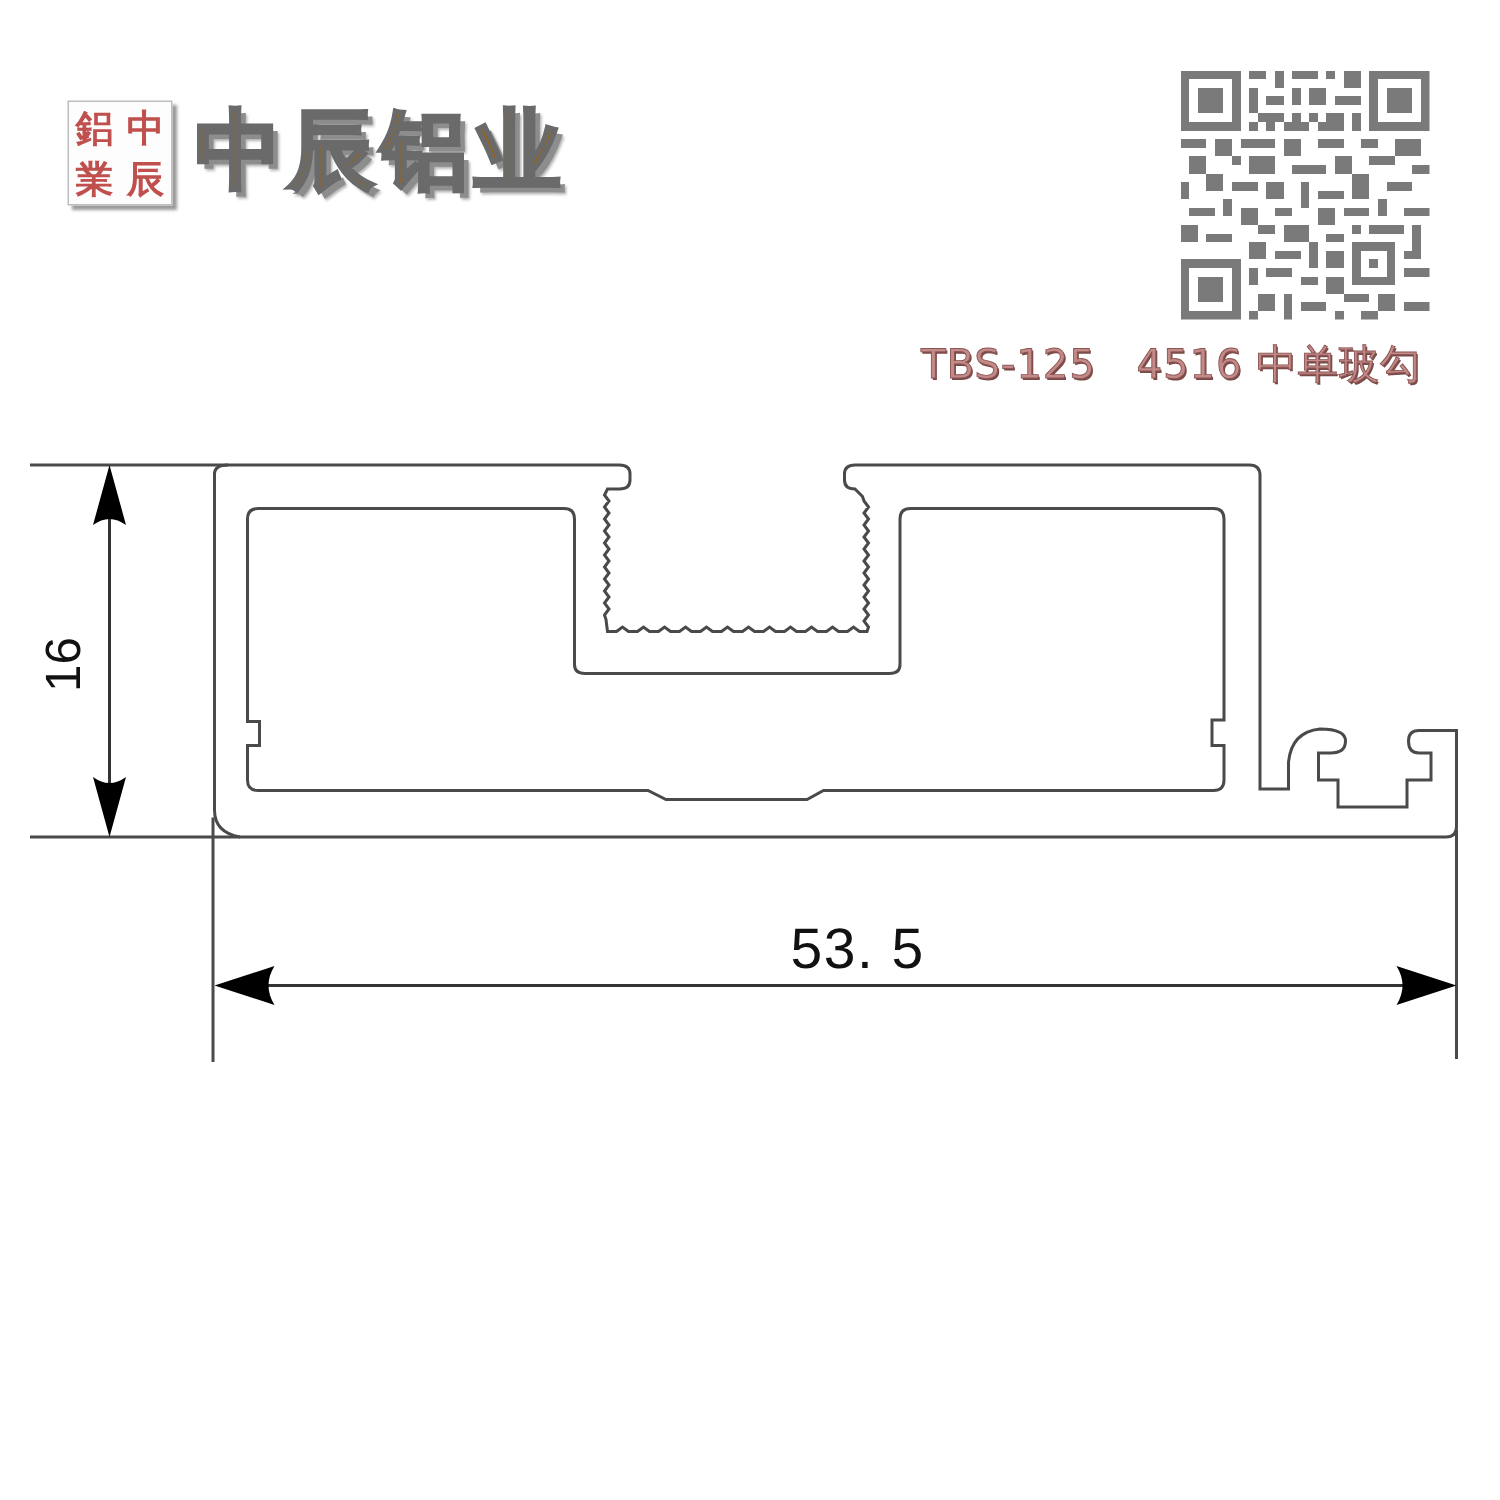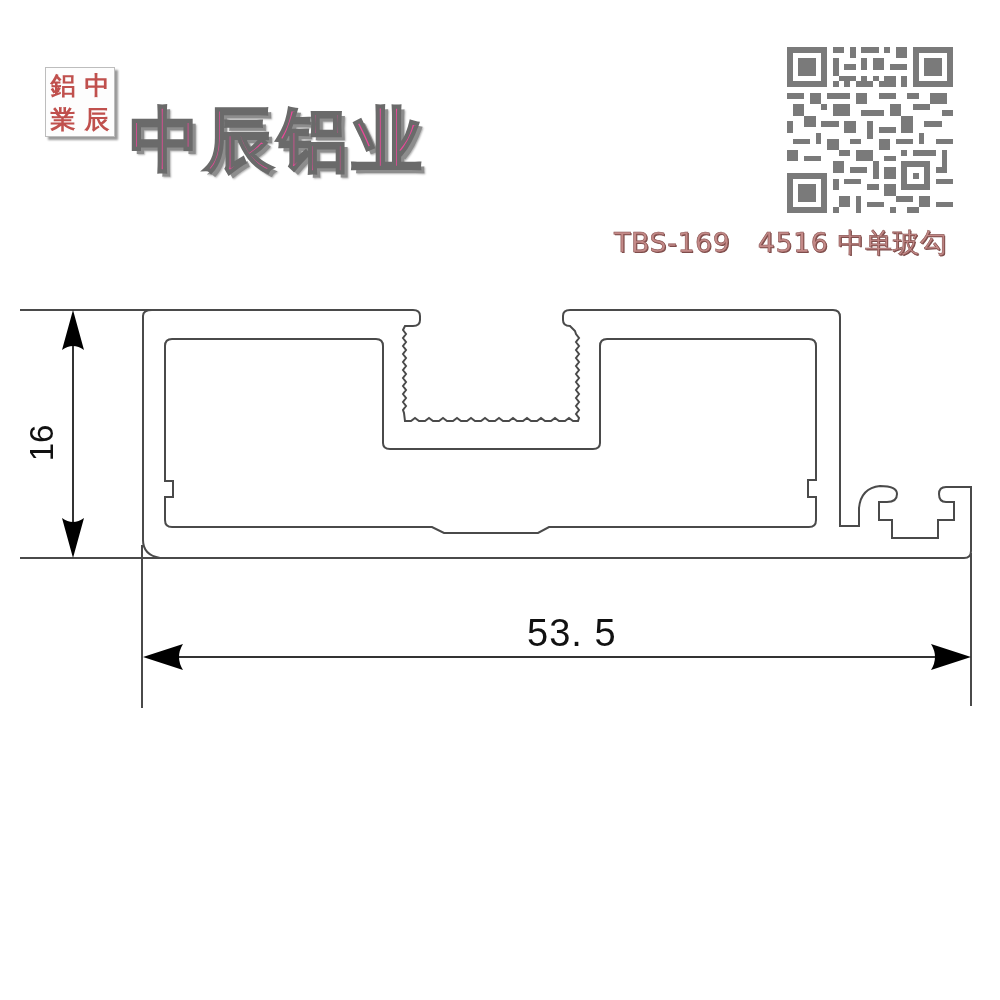--- a/index.html
+++ b/index.html
@@ -3,25 +3,25 @@
 <meta charset="utf-8">
 <style>
   html, body { margin: 0; padding: 0; background: #ffffff; }
   body { width: 1000px; height: 1000px; position: relative; overflow: hidden;
          font-family: "DejaVu Sans", sans-serif; }
   .logo-seal { position: absolute; left: 45px; top: 67px; width: 68px; height: 68px;
                border: 1px solid #bdbdbd; box-shadow: 3px 3px 2px #9a9a9a; background: #fdfdfd;
                display: grid; grid-template-columns: 1fr 1fr; grid-template-rows: 1fr 1fr;
                align-items: center; justify-items: center; }
   .seal-char { font-family: "DejaVu Serif", serif; color: #c0504d; font-size: 25px; line-height: 1; font-weight: bold; }
-  .brand-name { position: absolute; left: 130px; top: 60px; font-size: 70px; font-weight: bold;
-                color: #ec4899; letter-spacing: 4px;
+  .brand-name { position: absolute; left: 130px; top: 60px; font-size: 58px; font-weight: bold;
+                color: #a16207; letter-spacing: 4px;
                 -webkit-text-stroke: 2px #6a6a6a;
                 text-shadow: 4px 4px 0 #8d8d8d, 5px 5px 2px #b0b0b0;
-                font-family: "DejaVu Sans", sans-serif; line-height: 80px; margin-top: 40px; }
+                font-family: "DejaVu Sans", sans-serif; line-height: 80px; }
   .qr { position: absolute; left: 787px; top: 47px; width: 166px; height: 166px; }
   .model-code { position: absolute; left: 614px; top: 225px; font-size: 27px; color: #c48a88;
                 -webkit-text-stroke: 0.6px #8a5553; text-shadow: 1px 1px 0 #7b4a48;
                 font-family: "DejaVu Sans", sans-serif; white-space: pre; letter-spacing: 0.5px; }
   .drawing { position: absolute; left: 0; top: 0; }
   .dim-text { position: absolute; font-family: "Liberation Sans", sans-serif; color: #111; }
   .dim-width { left: 527px; top: 612px; font-size: 38px; letter-spacing: 1px; }
   .dim-height { left: 22px; top: 424px; font-size: 33px; transform: rotate(-90deg); transform-origin: center; width: 40px; text-align: center; }
 </style>
 </head>
@@ -124,21 +124,21 @@
       <rect x="14" y="27" width="3" height="1"></rect>
       <rect x="19" y="26" width="3" height="1"></rect>
       <rect x="23" y="26" width="2" height="2"></rect>
       <rect x="26" y="27" width="3" height="1"></rect>
     <rect x="8" y="28" width="1" height="1"></rect>
       <rect x="18" y="28" width="1" height="1"></rect>
       <rect x="21" y="28" width="2" height="1"></rect>
   </g>
 </svg>
 
-<div class="model-code">TBS-169   4516 中单玻勾</div>
+<div class="model-code">TBS-125   4516 中单玻勾</div>
 
 <svg class="drawing" width="1000" height="1000" viewBox="0 0 1000 1000">
   <defs>
     <marker id="arr" markerWidth="14" markerHeight="10" refX="14" refY="5" orient="auto" markerUnits="userSpaceOnUse">
       <path d="M0 0 Q4 5 0 10 L14 5 Z" fill="#000"></path>
     </marker>
   </defs>
   <g fill="none" stroke="#4a4a4a" stroke-width="2">
 
     <line x1="20" y1="310" x2="152" y2="310"></line>

